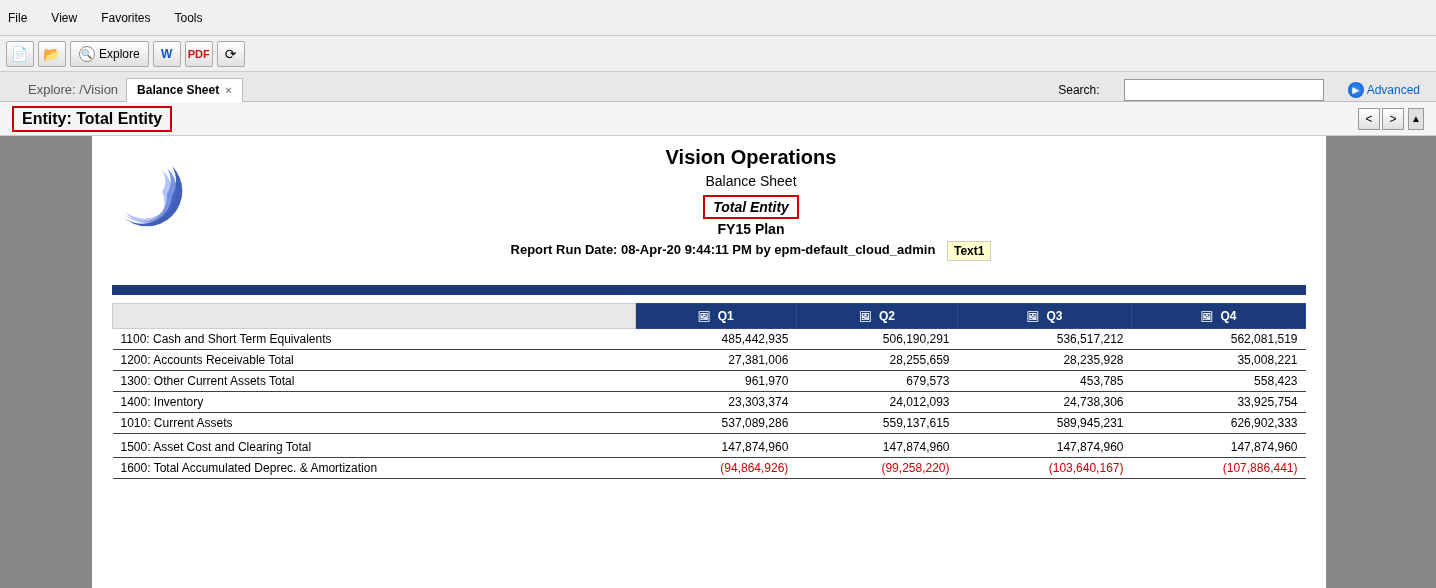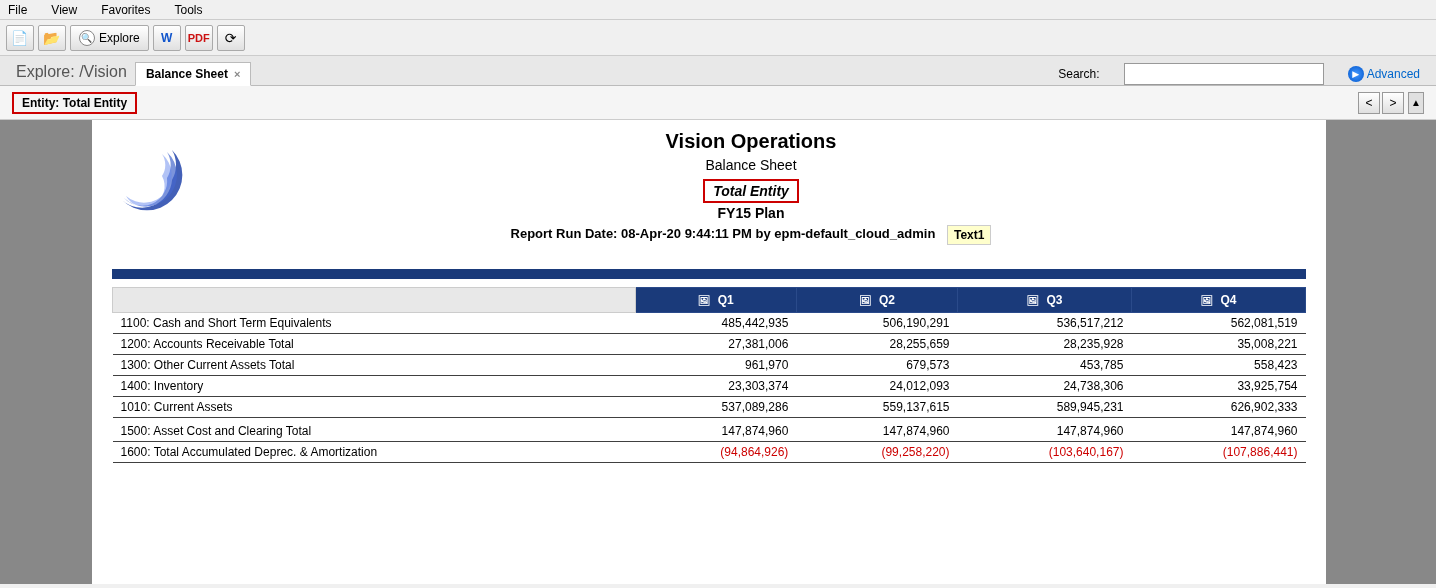--- a/index.html
+++ b/index.html
@@ -6,21 +6,21 @@
     body { font-family: Arial, sans-serif; font-size: 13px; background: #f0f0f0; width: 1436px; height: 588px; overflow: hidden; }
 
     
     .menu-bar {
       background: #f0f0f0;
       border-bottom: 1px solid #ccc;
       padding: 2px 4px;
       display: flex;
       align-items: center;
       gap: 16px;
-      height: 20px;
+      height: 36px;
     }
     .menu-item {
       font-size: 12px;
       cursor: pointer;
       padding: 2px 4px;
     }
 
     
     .toolbar {
       background: #f0f0f0;
@@ -68,24 +68,25 @@
     
     .tab-bar {
       background: #e8e8e8;
       border-bottom: 1px solid #bbb;
       padding: 0 8px;
       display: flex;
       align-items: flex-end;
       height: 30px;
     }
     .tab-explore {
-      font-size: 16px;
+      font-size: 13px;
       padding: 4px 8px;
       color: #555;
       cursor: pointer;
+      margin-left: 12px;
     }
     .tab-active {
       background: #fff;
       border: 1px solid #bbb;
       border-bottom: 1px solid #fff;
       padding: 4px 10px;
       font-size: 12px;
       font-weight: bold;
       cursor: pointer;
       display: flex;
@@ -136,21 +137,21 @@
       border-bottom: 1px solid #ccc;
       padding: 6px 12px;
       display: flex;
       align-items: center;
       justify-content: space-between;
       height: 34px;
     }
     .entity-badge {
       border: 2px solid #cc0000;
       padding: 2px 8px;
-      font-size: 12px;
+      font-size: 16px;
       font-weight: bold;
       color: #000;
     }
     .nav-arrows {
       display: flex;
       gap: 2px;
     }
     .nav-arrow {
       width: 22px; height: 22px;
       border: 1px solid #999;

